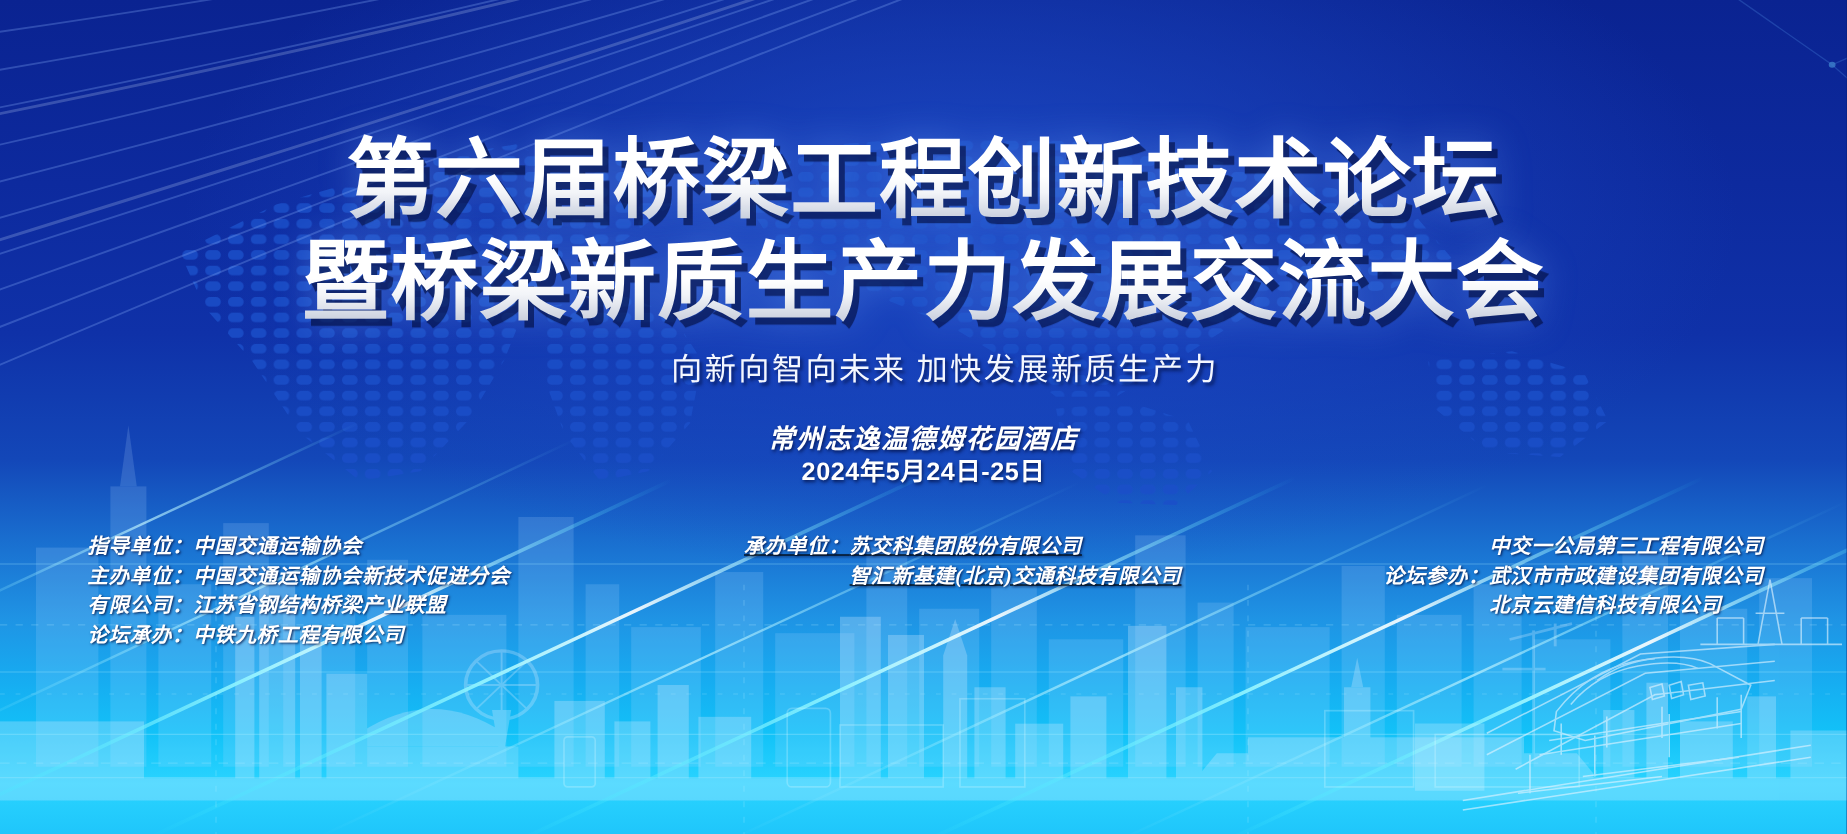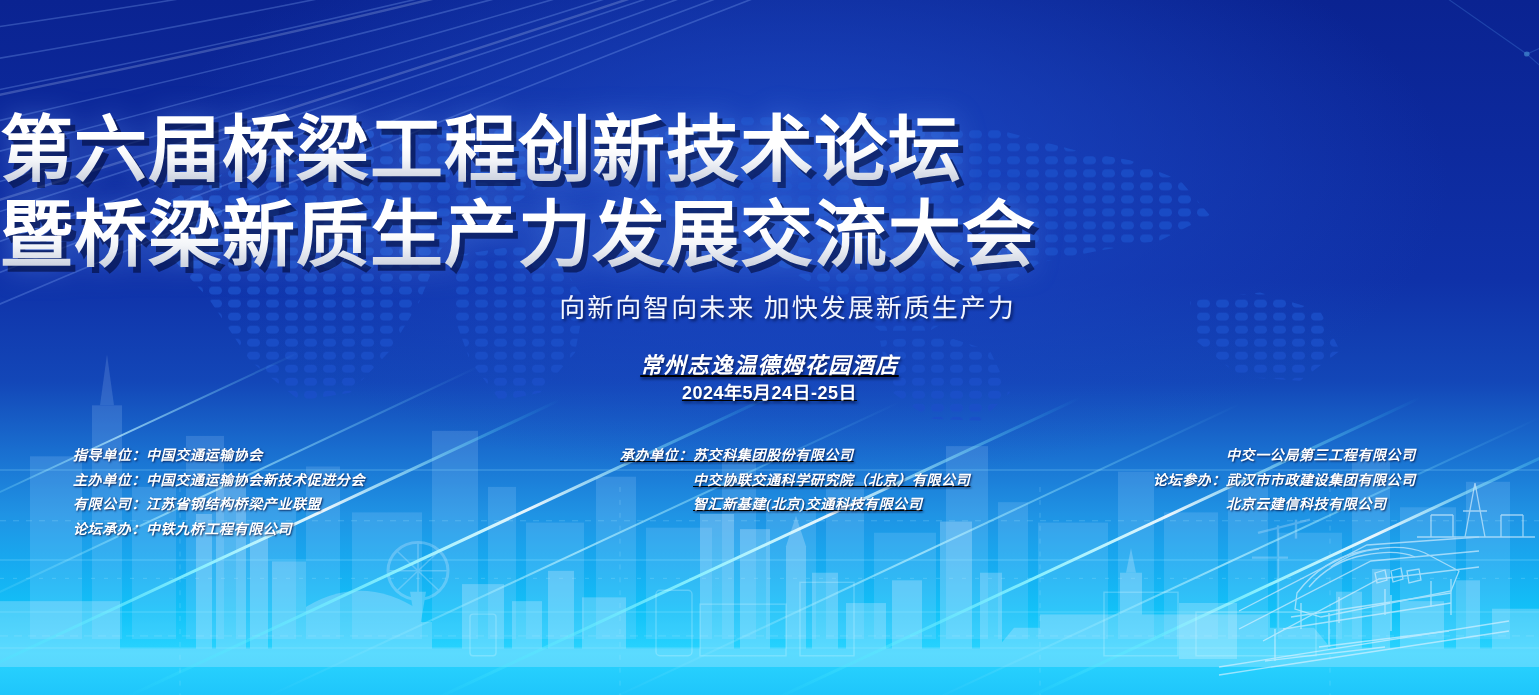--- a/index.html
+++ b/index.html
@@ -66,21 +66,21 @@
   
   .trainart{
     position:absolute; right:0; bottom:2%; width:360px; height:210px;
     z-index:7; pointer-events:none; opacity:.85;
   }
 
   
   .content{position:relative; z-index:12; width:100%; height:100%;}
 
   .title-block{
-    position:absolute; left:0; right:0; top:108px; 
+    position:absolute; left:0; right:0; top:108px; text-align:center;
   }
   .title-line{
     display:block;
     font-family:"Liberation Serif","DejaVu Serif",serif;
     font-weight:bold;
     font-size:73px;
     line-height:85px;
     letter-spacing:1px;
     color:#ffffff;
     background:linear-gradient(180deg,#ffffff 0%,#ffffff 46%,#f2f4f8 62%,#c9cfdd 88%,#aeb6c8 100%);
@@ -94,53 +94,53 @@
   .subtitle{
     position:absolute; left:0; right:0; top:292px; text-align:center;
     font-family:"Liberation Serif","DejaVu Serif",serif;
     font-size:26px; line-height:34px; color:#f4f7ff; letter-spacing:2px;
     text-shadow:2px 2px 3px rgba(3,14,62,.75);
     white-space:nowrap;
     padding-left:36px;
   }
 
   .venue-block{
-    position:absolute; left:0; right:0; top:352px; text-align:center;text-decoration:underline;
+    position:absolute; left:0; right:0; top:352px; text-align:center;
   }
   .venue{
     display:block;
     font-family:"Liberation Serif","DejaVu Serif",serif;
     font-style:italic; font-weight:bold;
     font-size:22px; line-height:28px; color:#ffffff; letter-spacing:1.5px;
     text-shadow:1px 2px 3px rgba(3,14,62,.8);
     white-space:nowrap;
   }
   .date{
     display:block;
     font-family:"Liberation Sans","DejaVu Sans",sans-serif;
     font-weight:bold;
-    font-size:18px; line-height:27px; color:#ffffff; letter-spacing:.5px;
+    font-size:21px; line-height:27px; color:#ffffff; letter-spacing:.5px;
     text-shadow:1px 2px 3px rgba(3,14,62,.8);
     white-space:nowrap;
   }
 
   
   .orgs{
     position:absolute; left:0; right:0; top:444px; height:130px;
   }
   .org-col{position:absolute; top:0;}
   .col-left{left:73px;}
   .col-mid{left:620px;text-decoration:underline;}
   .col-right{left:1153px;}
 
   .org-line{
     display:flex;
     font-family:"Liberation Serif","DejaVu Serif",serif;
     font-style:italic; font-weight:bold;
-    font-size:14px; line-height:24.5px;
+    font-size:17px; line-height:24.5px;
     color:#ffffff; letter-spacing:.6px;
     text-shadow:1px 1px 2px rgba(4,16,66,.85);
     white-space:nowrap;
   }
   .org-label{flex:0 0 auto;}
   .org-label.blank{visibility:hidden;}
   .org-value{flex:0 0 auto;}
 </style>
 </head>
 <body>
@@ -416,24 +416,20 @@
         </div>
       </div>
 
       <div class="org-col col-mid">
         <div class="org-line">
           <span class="org-label">承办单位：</span>
           <span class="org-value">苏交科集团股份有限公司</span>
         </div>
         <div class="org-line">
           <span class="org-label blank">承办单位：</span>
-          <span class="org-value">中交协联交通科学研究院（北京）有限公司</span>
-        </div>
-        <div class="org-line">
-          <span class="org-label blank">承办单位：</span>
           <span class="org-value">智汇新基建(北京)交通科技有限公司</span>
         </div>
       </div>
 
       <div class="org-col col-right">
         <div class="org-line">
           <span class="org-label blank">论坛参办：</span>
           <span class="org-value">中交一公局第三工程有限公司</span>
         </div>
         <div class="org-line">

